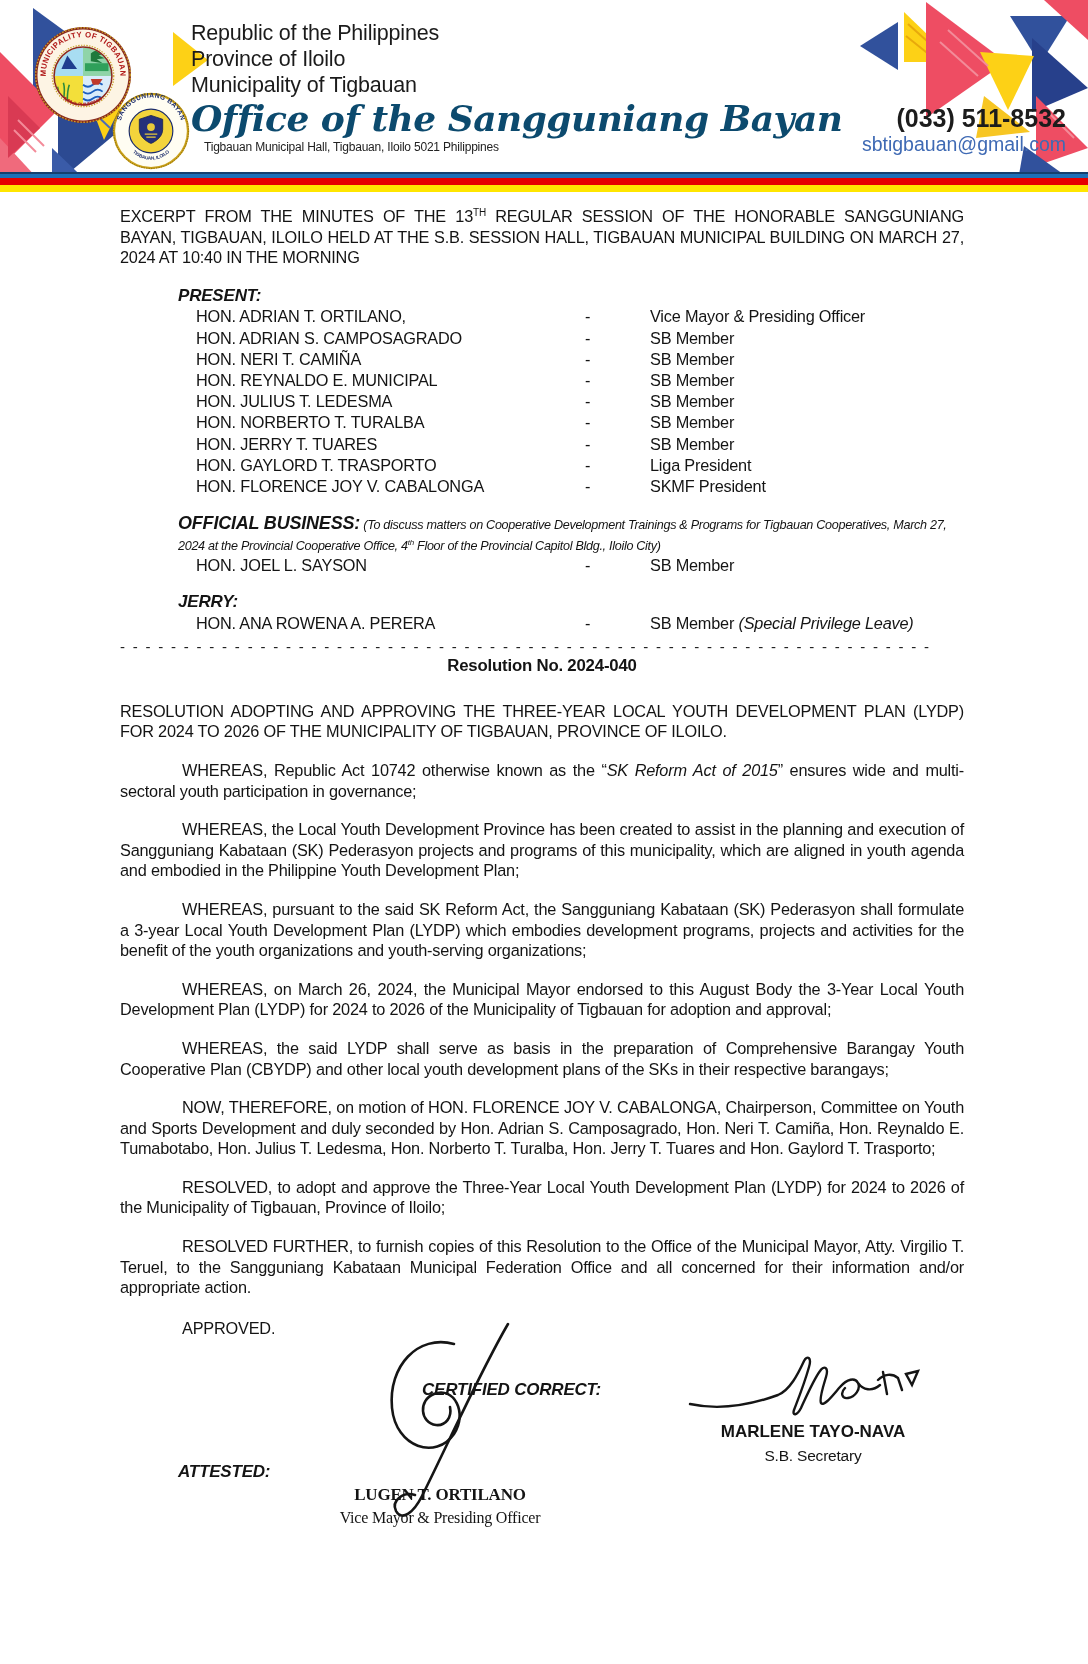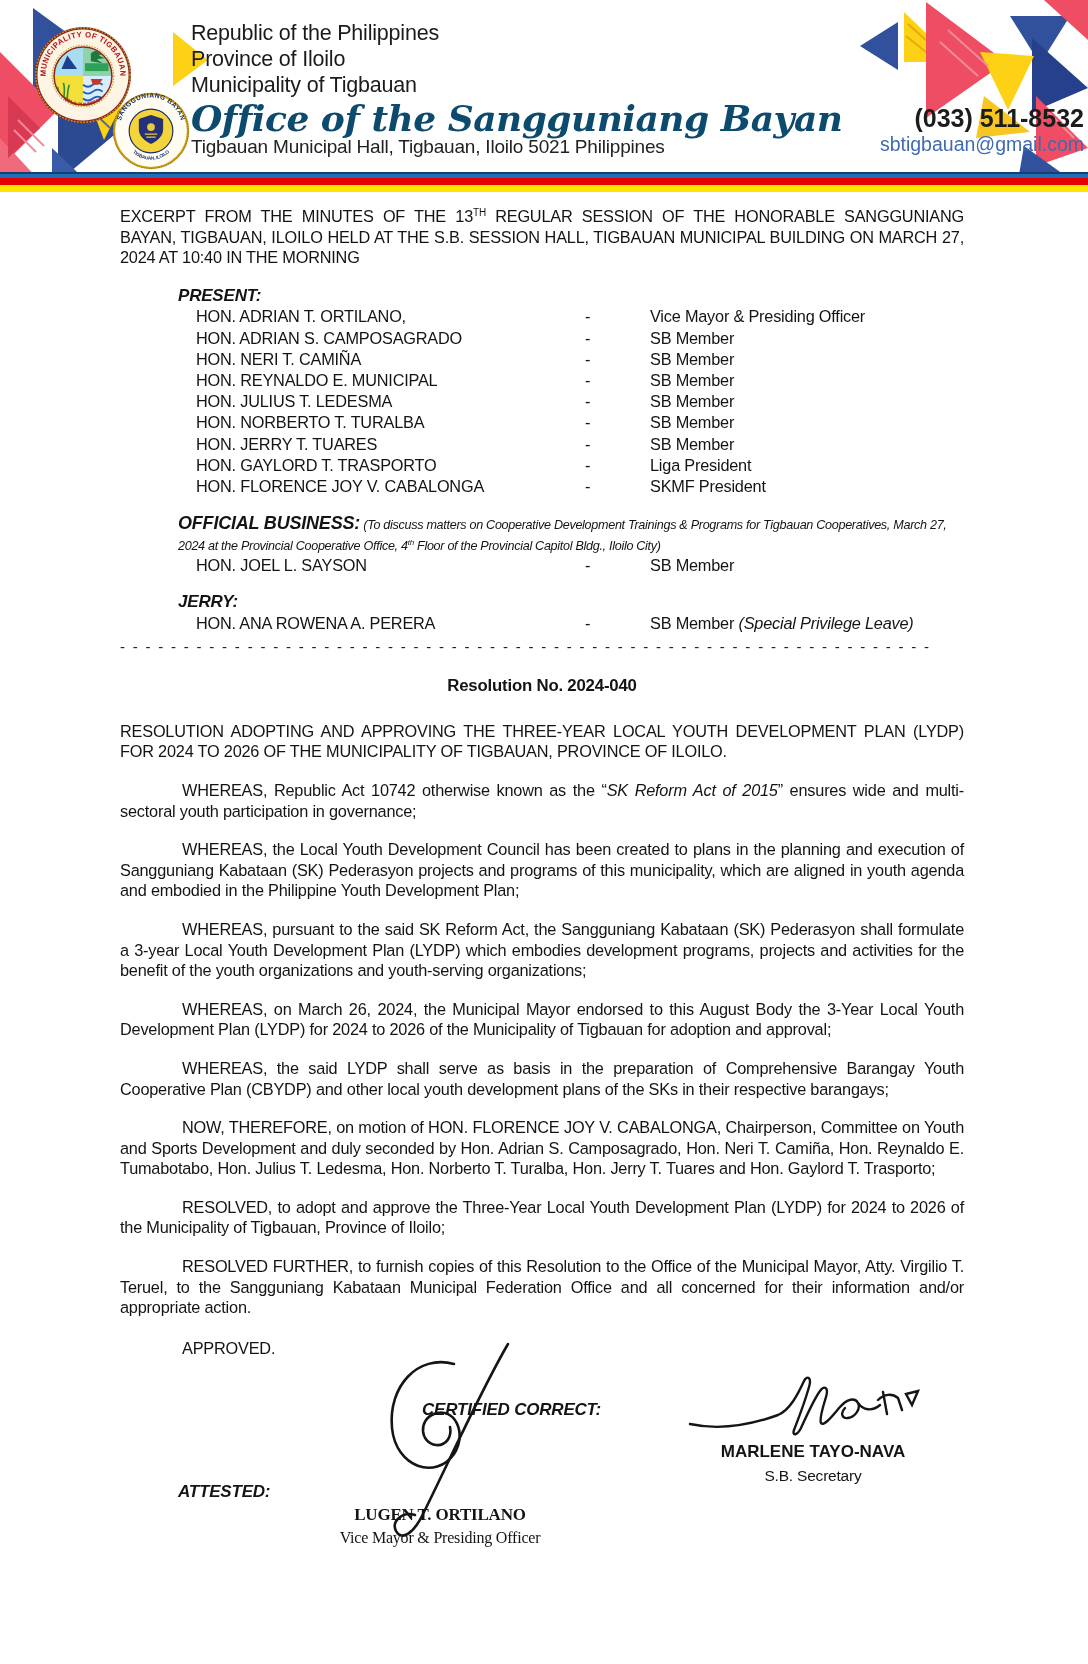--- a/index.html
+++ b/index.html
@@ -17,22 +17,22 @@
   .deco.right { right:0; }
   .seal { position:absolute; }
   .seal.muni { left:34px; top:26px; width:98px; height:98px; }
   .seal.sb   { left:112px; top:92px; width:78px; height:78px; z-index:3; }
   .head-text { position:absolute; left:191px; top:20px; line-height:26px; z-index:2; }
   .head-text .ln { font-size:21.5px; color:#1b1b1b; }
   .office-line {
     font-family:"DejaVu Serif", serif; font-style:italic; font-weight:bold;
     font-size:36px; line-height:40px; color:#0c4a6e; letter-spacing:-0.5px;
   }
-  .addr-line { font-size:19px; line-height:18px; color:#222; }
-  .contact { position:absolute; right:4px; top:104px; text-align:right; z-index:2; }
+  .addr-line { font-size:12px; line-height:18px; color:#222;margin-left:13px; }
+  .contact { position:absolute; right:22px; top:104px; text-align:right; z-index:2; }
   .contact .phone { font-size:25px; font-weight:bold; color:#1c1c1c; letter-spacing:0; }
   .contact .email { font-size:19.5px; color:#3f6ab4; letter-spacing:0; }
   .bars { position:absolute; left:0; bottom:0; width:100%; z-index:4; }
   .bars .b1 { height:6px; background:#1d70b8; border-top:2px solid #16406e; }
   .bars .b2 { height:7px; background:#e60000; }
   .bars .b3 { height:7px; background:#ffe600; }
   
   .doc-body { padding:12px 124px 0 120px; font-size:16.3px; line-height:20.6px; }
   .justify { text-align:justify; }
   .excerpt { margin-top:2px; }
@@ -40,21 +40,21 @@
   .sec-label { font-weight:bold; font-style:italic; font-size:17px; margin-left:58px; }
   .mt18 { margin-top:18px; } .mt16 { margin-top:16px; } .mt24 { margin-top:24px; }
   .att-row { display:flex; align-items:flex-start; line-height:21.2px; }
   .att-row .c-name { margin-left:76px; width:389px; }
   .att-row .c-dash { width:65px; }
   .att-row .c-role { flex:1; }
   .ob-note { font-size:12.6px; font-style:italic; letter-spacing:-0.3px; line-height:17px; }
   .ob-note sup { font-size:8px; }
   .ital { font-style:italic; }
   .divider { margin-top:4px; font-size:15px; line-height:18px; white-space:nowrap; overflow:hidden; word-spacing:4px; color:#222; }
-  .res-number { margin-top:20px; text-align:center; font-weight:bold; font-size:16.8px; }
+  .res-number { text-align:center; font-weight:bold; font-size:16.8px; }
   .para { text-indent:62px; }
   .approved { margin-top:20px; text-indent:62px; }
   
   .sig-area { position:relative; margin-top:12px; height:236px; }
   .cert-label { position:absolute; left:302px; top:30px; font-weight:bold; font-style:italic; font-size:17px; }
   .attested-label { position:absolute; left:58px; top:112px; font-weight:bold; font-style:italic; font-size:17px; }
   .sec-block { position:absolute; left:528px; top:72px; width:330px; text-align:center; }
   .sec-name { font-weight:bold; font-size:17px; letter-spacing:0; }
   .sec-title { font-size:15.5px; margin-top:3px; }
   .vm-block { position:absolute; left:150px; top:135px; width:340px; text-align:center;font-family:Liberation Serif, serif; }
@@ -251,21 +251,21 @@
     </div>
 
     <div class="divider">- - - - - - - - - - - - - - - - - - - - - - - - - - - - - - - - - - - - - - - - - - - - - - - - - - - - - - - - - - - - - - - -</div>
 
     <div class="res-number">Resolution No. 2024-040</div>
 
     <p class="justify mt24">RESOLUTION ADOPTING AND APPROVING THE THREE-YEAR LOCAL YOUTH DEVELOPMENT PLAN (LYDP) FOR 2024 TO 2026 OF THE MUNICIPALITY OF TIGBAUAN, PROVINCE OF ILOILO.</p>
 
     <p class="justify para mt18"><span>WHEREAS, Republic Act 10742 otherwise known as the “</span><span class="ital">SK Reform Act of 2015</span><span>” ensures wide and multi-sectoral youth participation in governance;</span></p>
 
-    <p class="justify para mt18">WHEREAS, the Local Youth Development Council has been created to plans in the planning and execution of Sangguniang Kabataan (SK) Pederasyon projects and programs of this municipality, which are aligned in youth agenda and embodied in the Philippine Youth Development Plan;</p>
+    <p class="justify para mt18">WHEREAS, the Local Youth Development Province has been created to assist in the planning and execution of Sangguniang Kabataan (SK) Pederasyon projects and programs of this municipality, which are aligned in youth agenda and embodied in the Philippine Youth Development Plan;</p>
 
     <p class="justify para mt18">WHEREAS, pursuant to the said SK Reform Act, the Sangguniang Kabataan (SK) Pederasyon shall formulate a 3-year Local Youth Development Plan (LYDP) which embodies development programs, projects and activities for the benefit of the youth organizations and youth-serving organizations;</p>
 
     <p class="justify para mt18">WHEREAS, on March 26, 2024, the Municipal Mayor endorsed to this August Body the 3-Year Local Youth Development Plan (LYDP) for 2024 to 2026 of the Municipality of Tigbauan for adoption and approval;</p>
 
     <p class="justify para mt18">WHEREAS, the said LYDP shall serve as basis in the preparation of Comprehensive Barangay Youth Cooperative Plan (CBYDP) and other local youth development plans of the SKs in their respective barangays;</p>
 
     <p class="justify para mt18">NOW, THEREFORE, on motion of HON. FLORENCE JOY V. CABALONGA, Chairperson, Committee on Youth and Sports Development and duly seconded by Hon. Adrian S. Camposagrado, Hon. Neri T. Camiña, Hon. Reynaldo E. Tumabotabo, Hon. Julius T. Ledesma, Hon. Norberto T. Turalba, Hon. Jerry T. Tuares and Hon. Gaylord T. Trasporto;</p>
 
     <p class="justify para mt18">RESOLVED, to adopt and approve the Three-Year Local Youth Development Plan (LYDP) for 2024 to 2026 of the Municipality of Tigbauan, Province of Iloilo;</p>

